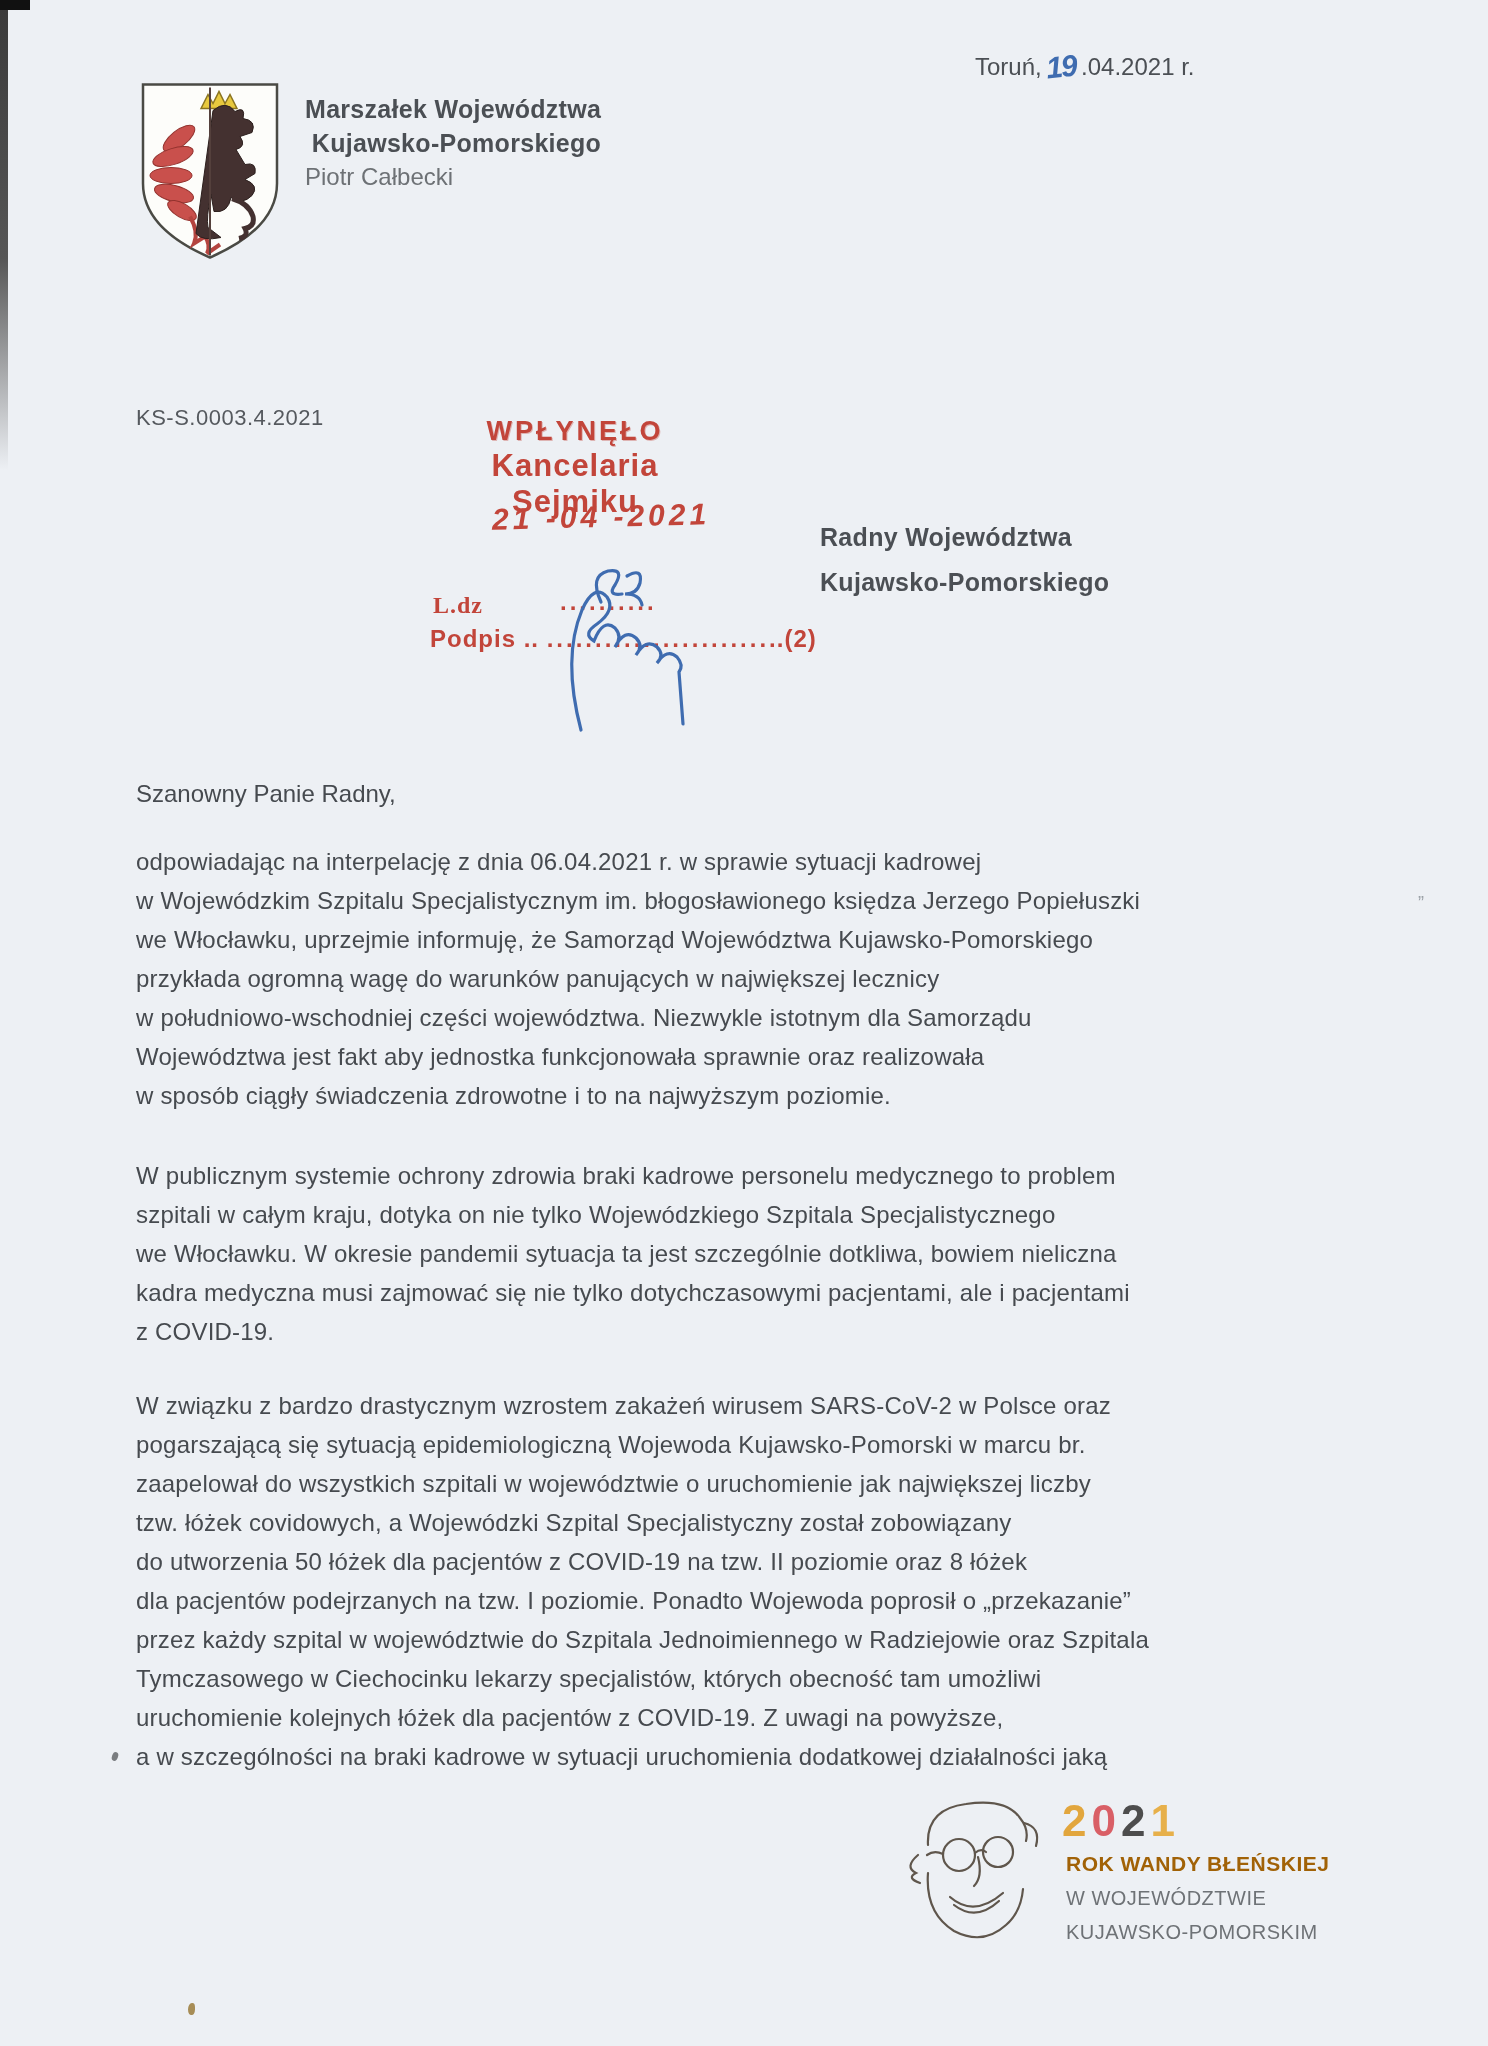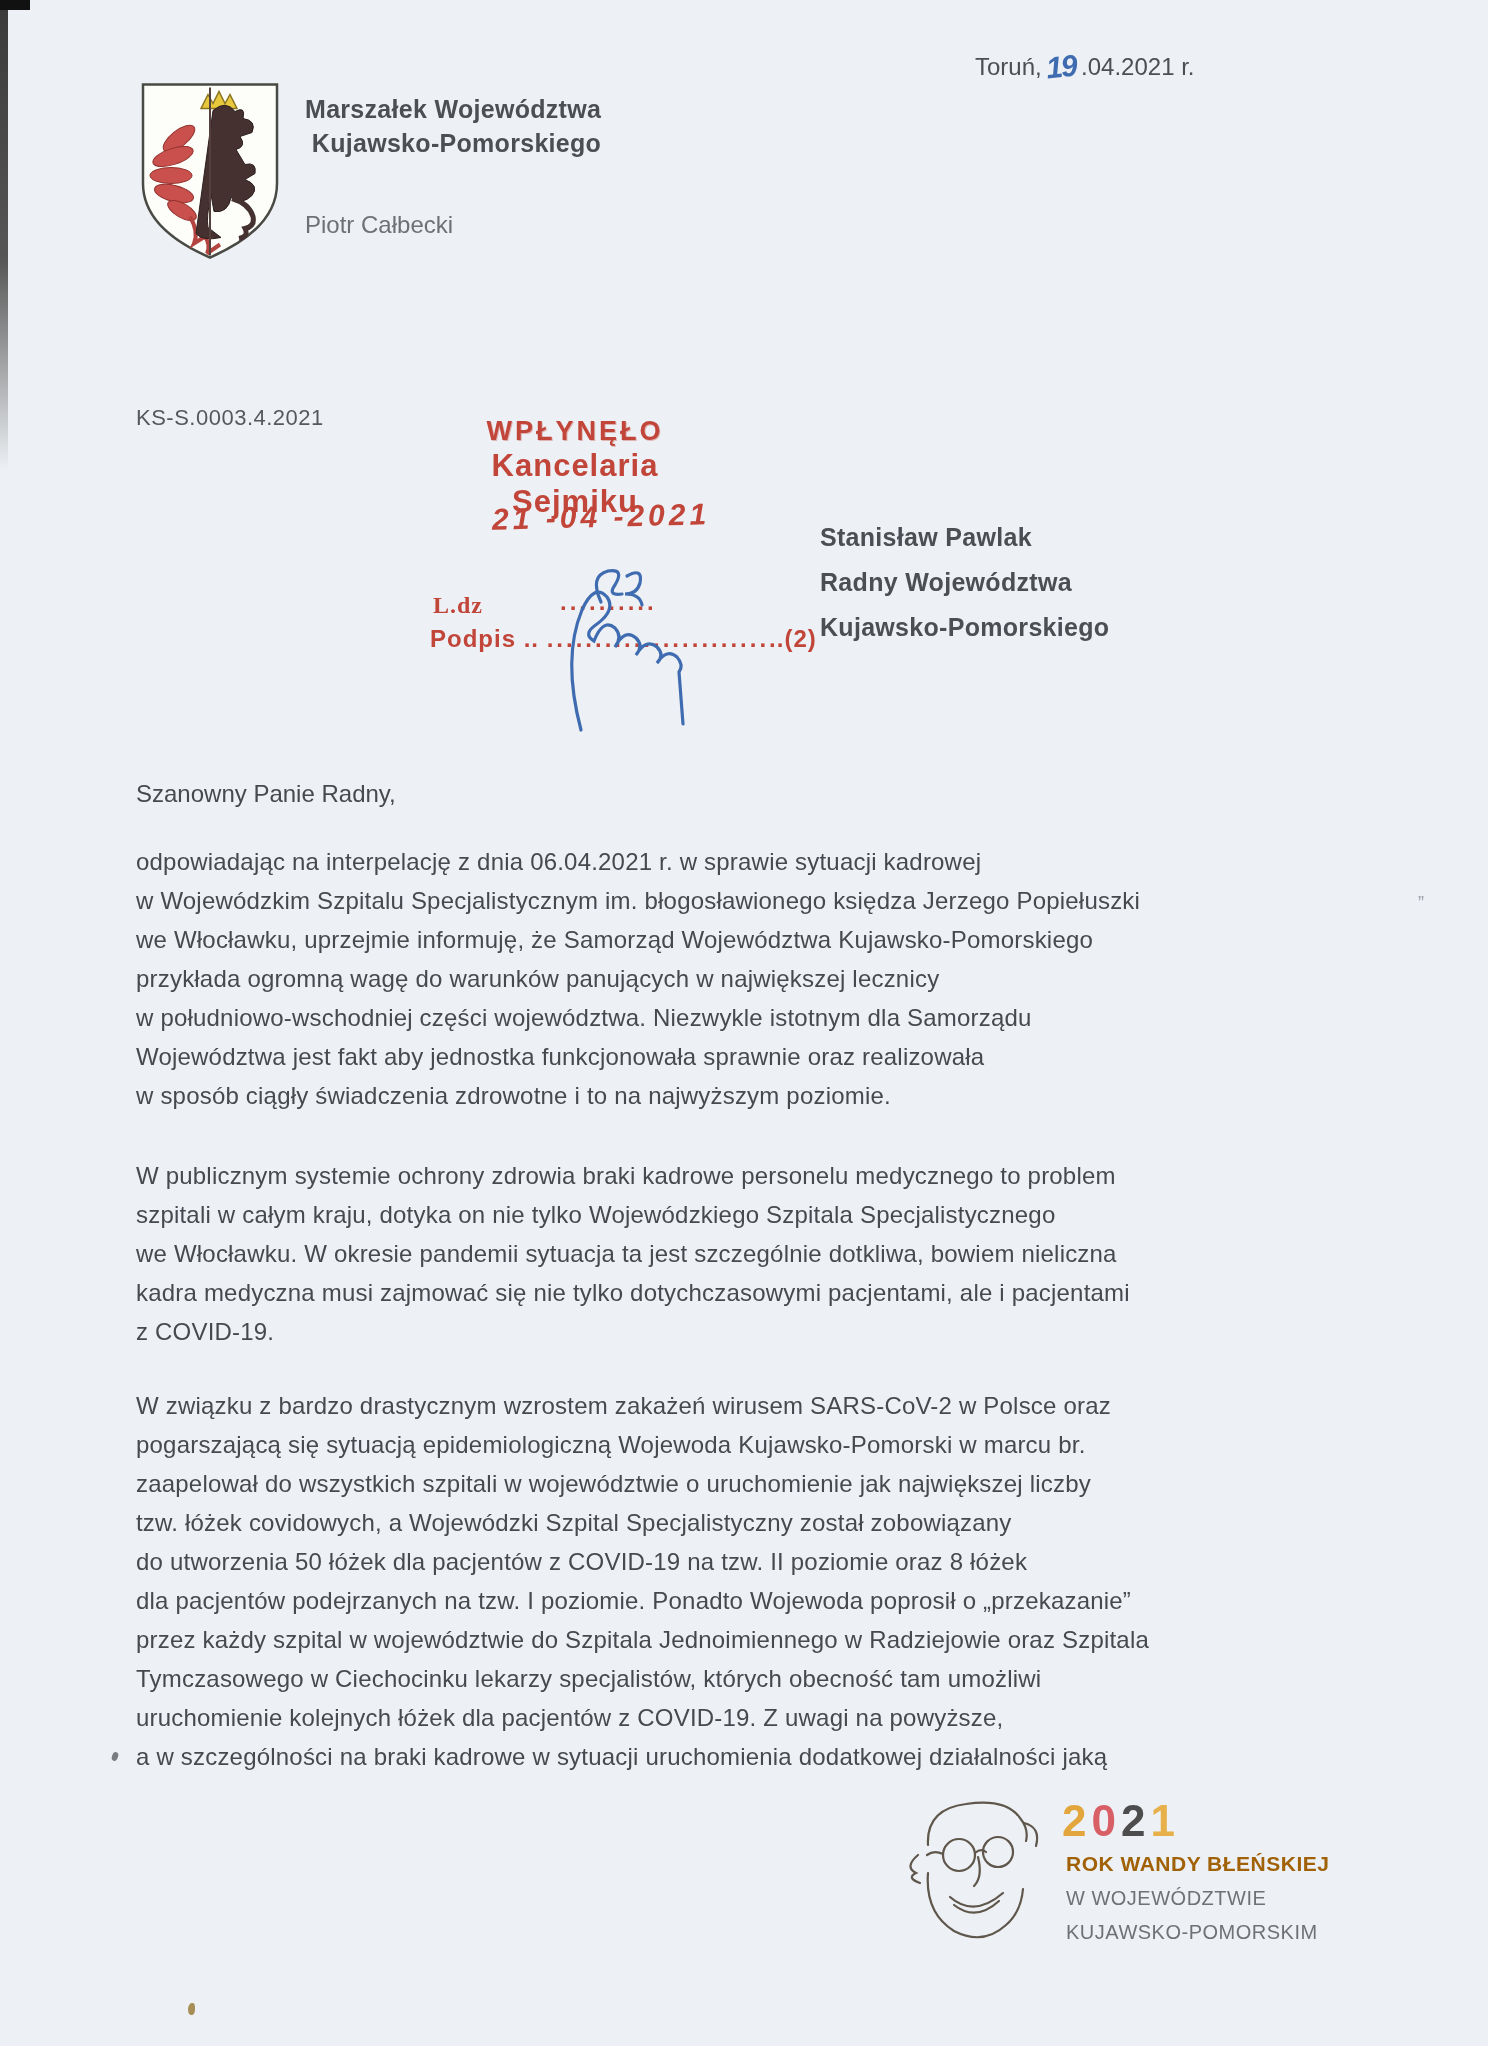--- a/index.html
+++ b/index.html
@@ -17,21 +17,21 @@
     background:linear-gradient(to bottom,#3a3a3a 0%,#565656 55%,rgba(90,90,90,0) 100%);}
   .corner-mark{left:0;top:0;width:30px;height:10px;background:#111;}
   .speck1{left:188px;top:2003px;width:7px;height:12px;border-radius:60% 40% 50% 50%;background:#a78d56;}
   .speck2{left:112px;top:1752px;width:6px;height:9px;border-radius:50%;background:#7a7d80;transform:rotate(20deg);}
   .speck3{left:1418px;top:893px;width:8px;height:10px;color:#9aa0a6;font-size:18px;}
   .speck4{left:248px;top:115px;width:4px;height:4px;border-radius:50%;background:#8b8e92;}
   
   .coa{left:135px;top:78px;width:150px;height:186px;}
   .sender{left:305px;top:92px;line-height:34px;}
   .sender .b{font-size:25px;font-weight:bold;color:#4b4f54;letter-spacing:0.3px;text-align:right;}
-  .sender .n{font-size:24px;color:#6d7175;margin-top:48px;}
+  .sender .n{font-size:24px;color:#6d7175;}
   .dateline{left:975px;top:48px;font-size:24px;color:#4b4f54;white-space:nowrap;}
   .hand-day{display:inline-block;color:#3f6cb0;font-size:30px;font-style:italic;
     transform:rotate(-6deg) translateY(2px);font-weight:bold;letter-spacing:-2px;margin:0 6px 0 4px;}
   
   .refnum{left:136px;top:405px;font-size:22px;color:#55595e;letter-spacing:0.5px;}
   
   .stamp{color:#c2453a;}
   .stamp-title{left:455px;top:416px;width:240px;text-align:center;font-size:27px;font-weight:bold;letter-spacing:3px;
     text-shadow:1px 1px 0 rgba(194,69,58,.35);}
   .stamp-office{left:440px;top:448px;width:270px;text-align:center;font-size:31px;font-weight:bold;letter-spacing:1px;}
@@ -112,21 +112,20 @@
         <g fill="none" stroke="#3f6cb0" stroke-width="3.2" stroke-linecap="round">
           <path d="M86,54 q-12,-26 7,-31 q17,-3 7,14 q-8,11 7,9"></path>
           <path d="M112,28 q16,-9 13,7 q-3,11 -15,11 q15,0 17,11"></path>
           <path d="M66,182 q-19,-72 1,-120 q12,-27 25,-13 q9,13 -10,27 q-15,10 -3,17 q9,-23 21,-13 q8,9 0,19 q10,-19 21,-9 q8,8 0,17 q10,-17 21,-8 q8,8 0,16 q10,-15 20,-6 q7,8 2,15 l4,52"></path>
         </g>
       </svg>
     </div>
   </div>
 
   <div class="abs recipient">
-    <div>Stanisław Pawlak</div>
     <div>Radny Województwa</div>
     <div>Kujawsko-Pomorskiego</div>
   </div>
 
   <div class="abs salutation">Szanowny Panie Radny,</div>
   <div class="abs para p1">odpowiadając na interpelację z dnia 06.04.2021 r. w sprawie sytuacji kadrowej
 w Wojewódzkim Szpitalu Specjalistycznym im. błogosławionego księdza Jerzego Popiełuszki
 we Włocławku, uprzejmie informuję, że Samorząd Województwa Kujawsko-Pomorskiego
 przykłada ogromną wagę do warunków panujących w największej lecznicy
 w południowo-wschodniej części województwa. Niezwykle istotnym dla Samorządu

